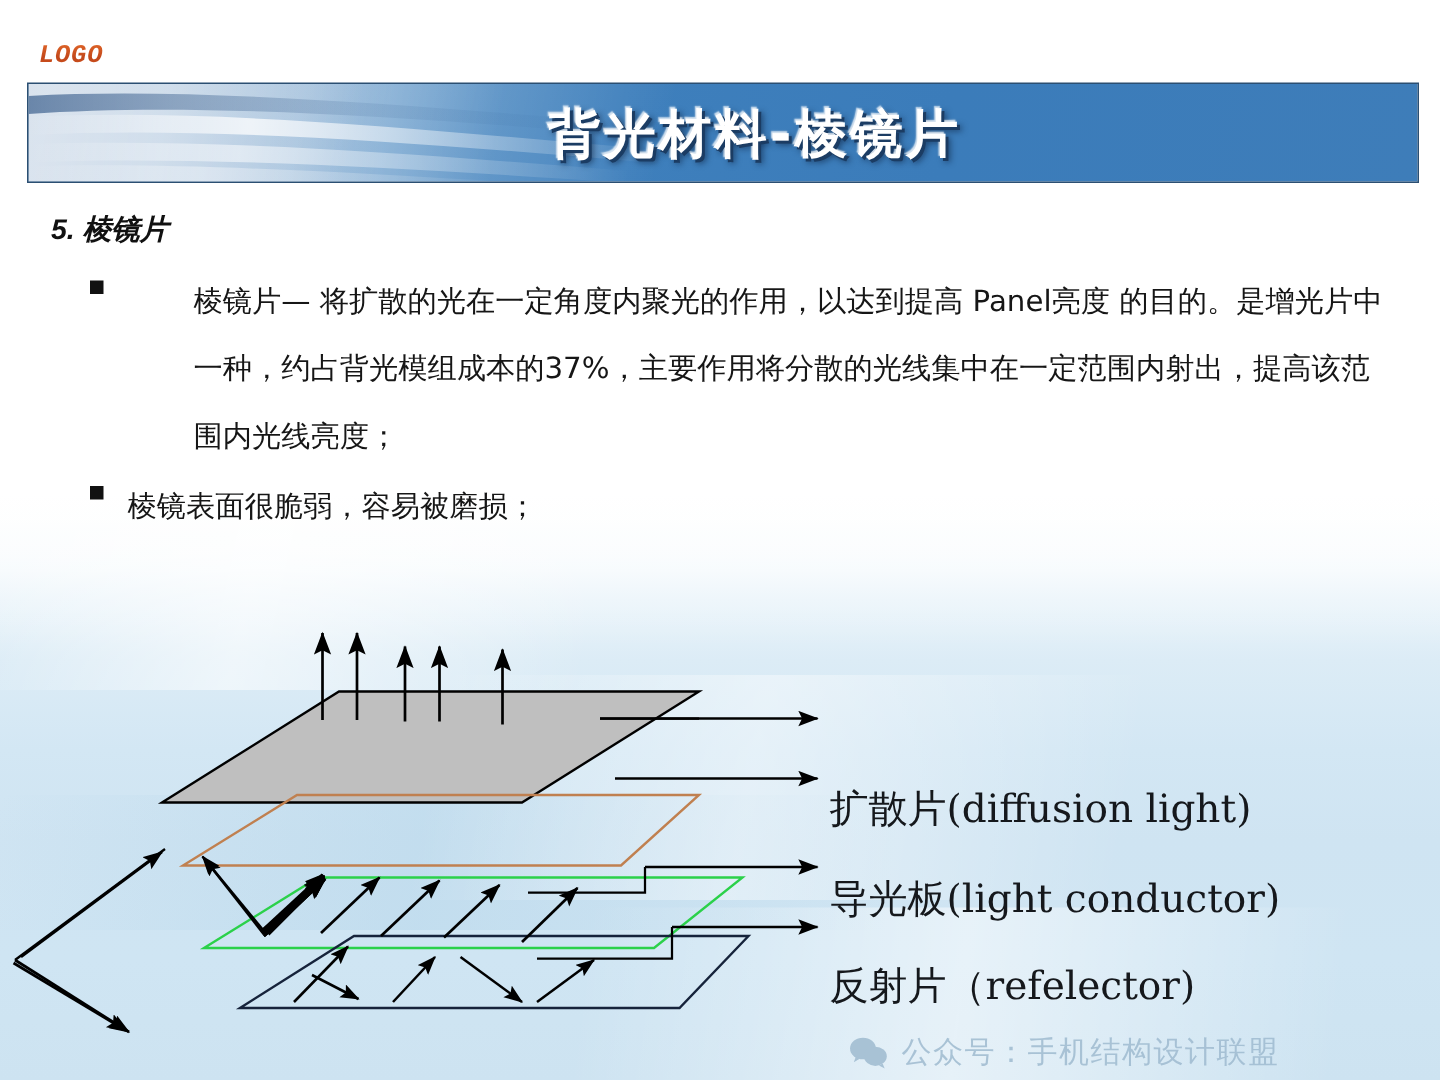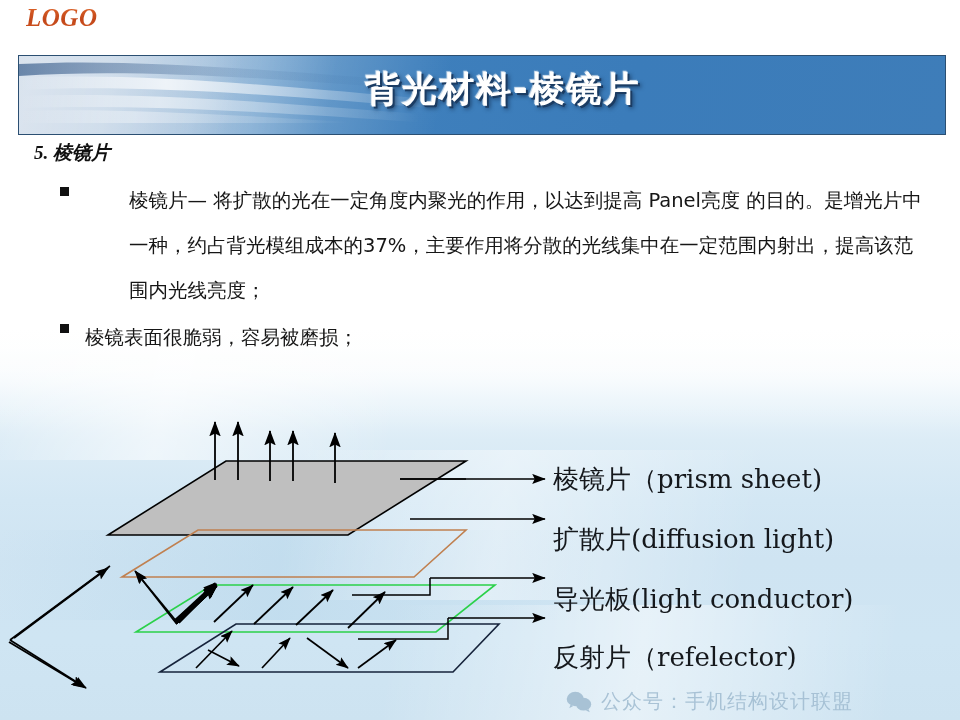--- a/index.html
+++ b/index.html
@@ -31,30 +31,30 @@
       linear-gradient(99deg,  rgba(175,210,232,.00) 0%, rgba(175,210,232,.40) 30%, rgba(175,210,232,.00) 62%),
       linear-gradient(to bottom, rgba(255,255,255,.65) 0%, rgba(255,255,255,0) 26%),
       linear-gradient(97deg,  rgba(255,255,255,.00) 40%, rgba(255,255,255,.5) 66%, rgba(255,255,255,.00) 92%);
     background-size:100% 120px,100% 150px,100% 90px,100% 100%,100% 170px;
     background-position:0 10px,0 120px,0 200px,0 0,0 275px;
     background-repeat:no-repeat;
     pointer-events:none;
   }
   
   #logo{
-    position:absolute;left:26px;top:4px;
-    font-family:Liberation Serif, serif;
-    font-style:italic;font-weight:bold;font-size:25px;letter-spacing:.5px;
+    position:absolute;left:26px;top:28px;
+    font-family:Liberation Mono, monospace;
+    font-style:italic;font-weight:bold;font-size:17px;letter-spacing:.5px;
     background:linear-gradient(to bottom,#E2682A 0%,#C2471A 55%,#D2561F 100%);
     -webkit-background-clip:text;background-clip:text;color:#C6511C;
     -webkit-text-fill-color:transparent;
   }
   
   #titlebar{
-    position:absolute;left:18px;top:55px;width:928px;height:80px;
+    position:absolute;left:18px;top:55px;width:928px;height:67px;
     border:1px solid #2B4F72;box-sizing:border-box;
     background:
       linear-gradient(103deg, rgba(255,255,255,.45) 2%, rgba(255,255,255,0) 24%),
       linear-gradient(100deg, rgba(255,255,255,.50) 10%, rgba(255,255,255,0) 34%),
       linear-gradient(104deg, rgba(255,255,255,.35) 20%, rgba(255,255,255,0) 46%),
       linear-gradient(101deg, rgba(16,63,128,.55) 0%, rgba(16,63,128,0) 26%),
       linear-gradient(100deg,#4E8DC4 0%,#4A88C0 22%,#3E7FBC 42%,#3B7CBA 66%,#3E7DB9 100%);
     overflow:hidden;
   }
   #titlebar .streak{position:absolute;pointer-events:none;}
@@ -62,21 +62,21 @@
     position:absolute;left:0;top:0;width:928px;height:67px;
     display:flex;align-items:center;justify-content:center;
     font-family:"DejaVu Sans","Liberation Sans",sans-serif;
     font-weight:bold;font-size:35px;color:#ffffff;letter-spacing:2px;
     text-shadow:2px 2px 0 #1B3C63, -1px -1px 1px rgba(255,255,255,.8), 3px 3px 4px rgba(10,30,60,.65);
     padding-left:40px;box-sizing:border-box;
   }
   
   #heading{
     position:absolute;left:34px;top:140px;
-    font-family:Liberation Serif, serif;
+    font-family:Liberation Sans, sans-serif;
     font-weight:bold;font-style:italic;font-size:19px;color:#111;
   }
   .bullet-row{position:absolute;display:flex;align-items:flex-start;}
   .sq{
     width:9px;height:9px;background:#111;flex:0 0 auto;margin-top:9px;margin-right:16px;
   }
   .btext{
     font-family:"DejaVu Sans","Liberation Sans",sans-serif;
     font-size:19.5px;color:#161616;line-height:45px;width:800px;
     white-space:pre-wrap;
@@ -237,21 +237,20 @@
       <line x1="430" y1="178" x2="545" y2="178"></line>
       <line x1="448" y1="218" x2="545" y2="218"></line>
     </g>
     <g stroke="#000" stroke-width="1.5" fill="none">
       <polyline points="400,79 466,79"></polyline>
       <polyline points="448,218 448,239 358,239"></polyline>
       <polyline points="430,178 430,195 352,195"></polyline>
     </g>
   </svg>
 
-  <div class="dlabel" id="l1">棱镜片（prism sheet)</div>
   <div class="dlabel" id="l2">扩散片(diffusion light)</div>
   <div class="dlabel" id="l4">反射片（refelector)</div>
   <div class="dlabel" id="l3">导光板(light conductor)</div>
 
   <div id="watermark">
     <svg class="wc" width="26" height="22" viewBox="0 0 26 22">
       <ellipse cx="9.3" cy="8" rx="8.6" ry="7.2" fill="#9FBBD0"></ellipse>
       <path d="M4.6,13.4 L3.2,17.2 L7.2,14.9 Z" fill="#9FBBD0"></path>
       <ellipse cx="17.6" cy="13.2" rx="7.6" ry="6.4" fill="#9FBBD0"></ellipse>
       <path d="M22.4,18 L23.8,21.3 L20,19.4 Z" fill="#9FBBD0"></path>

